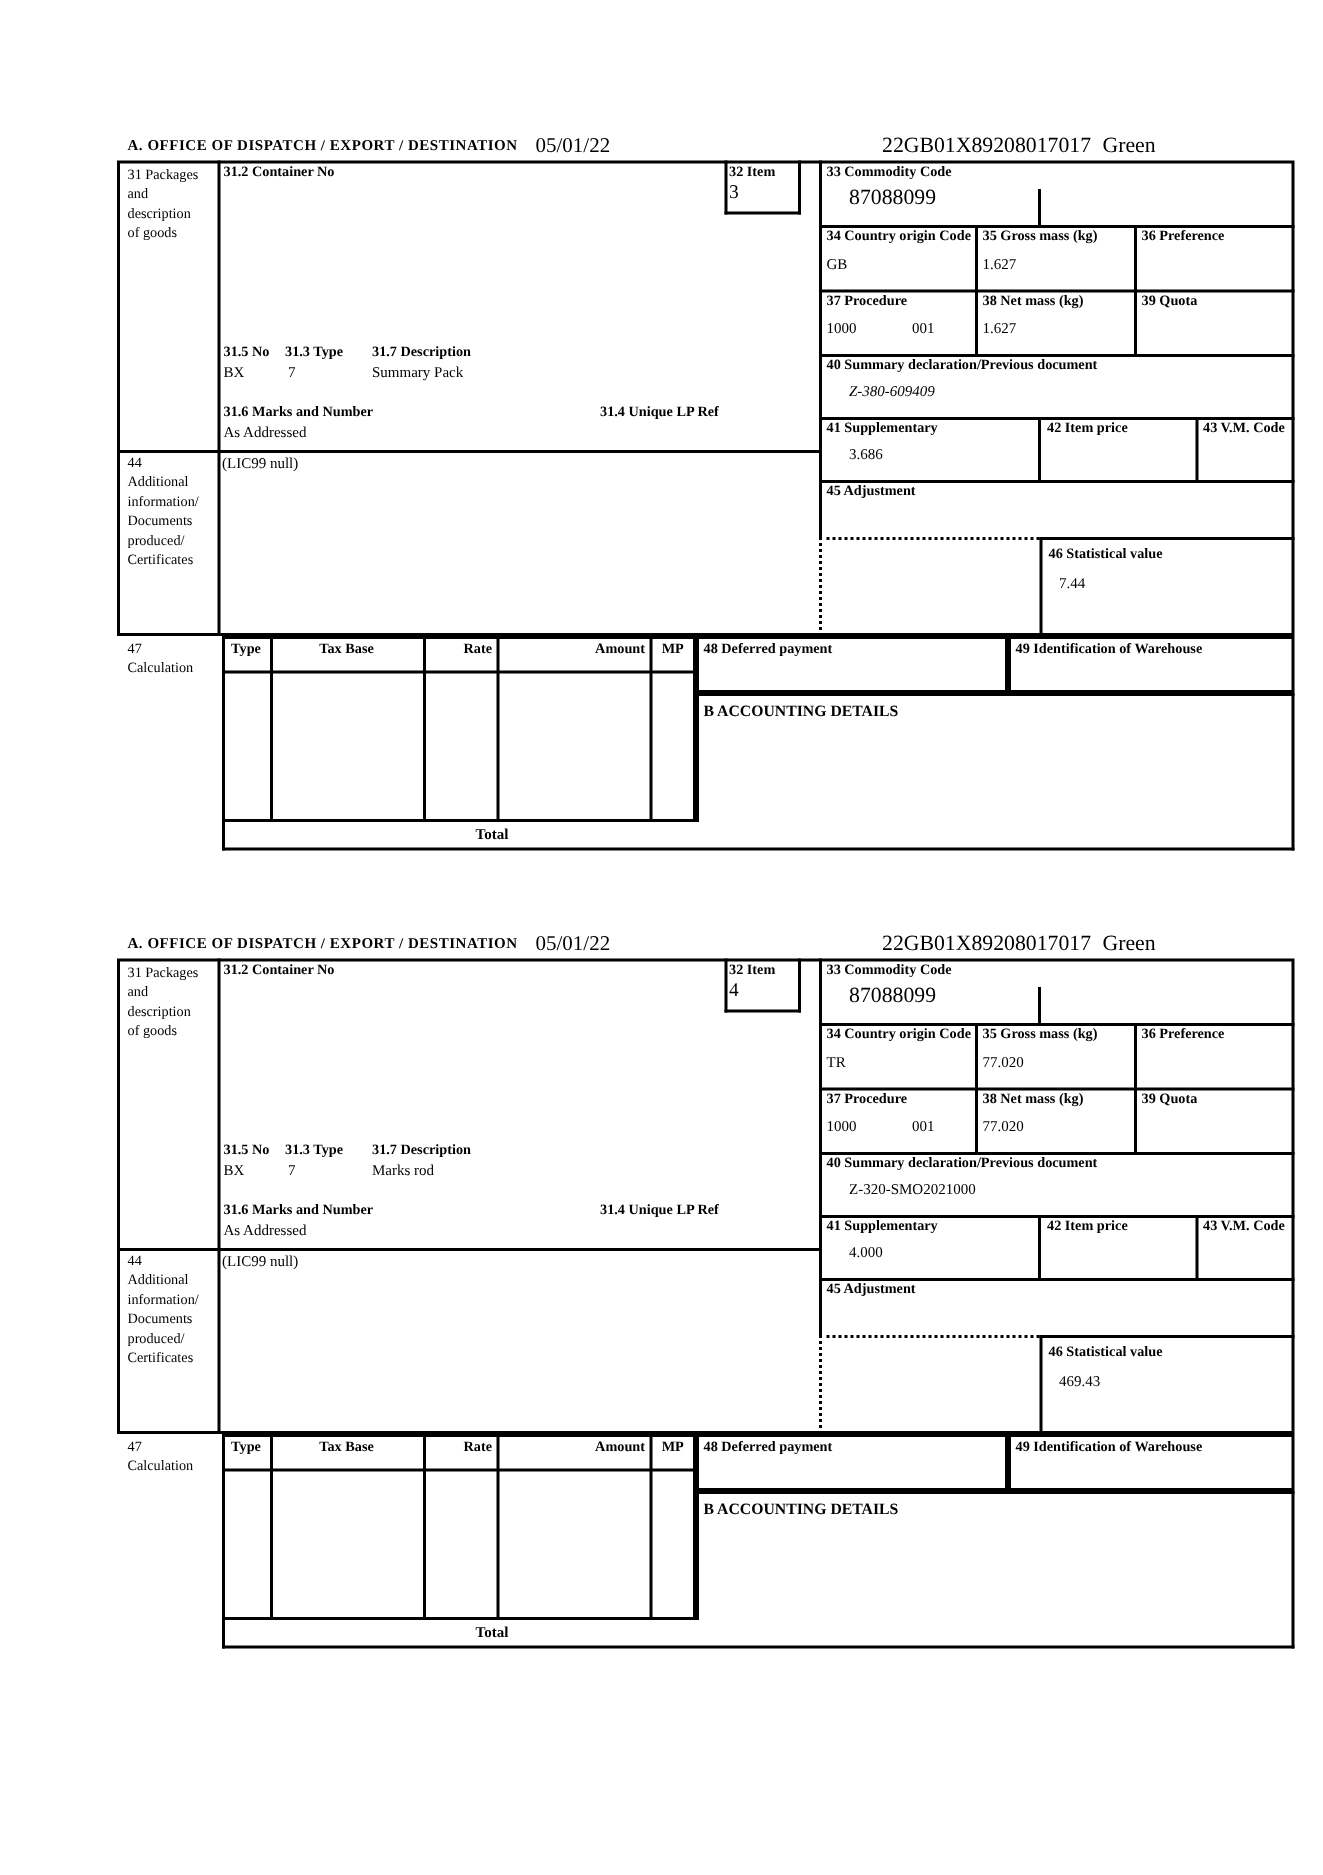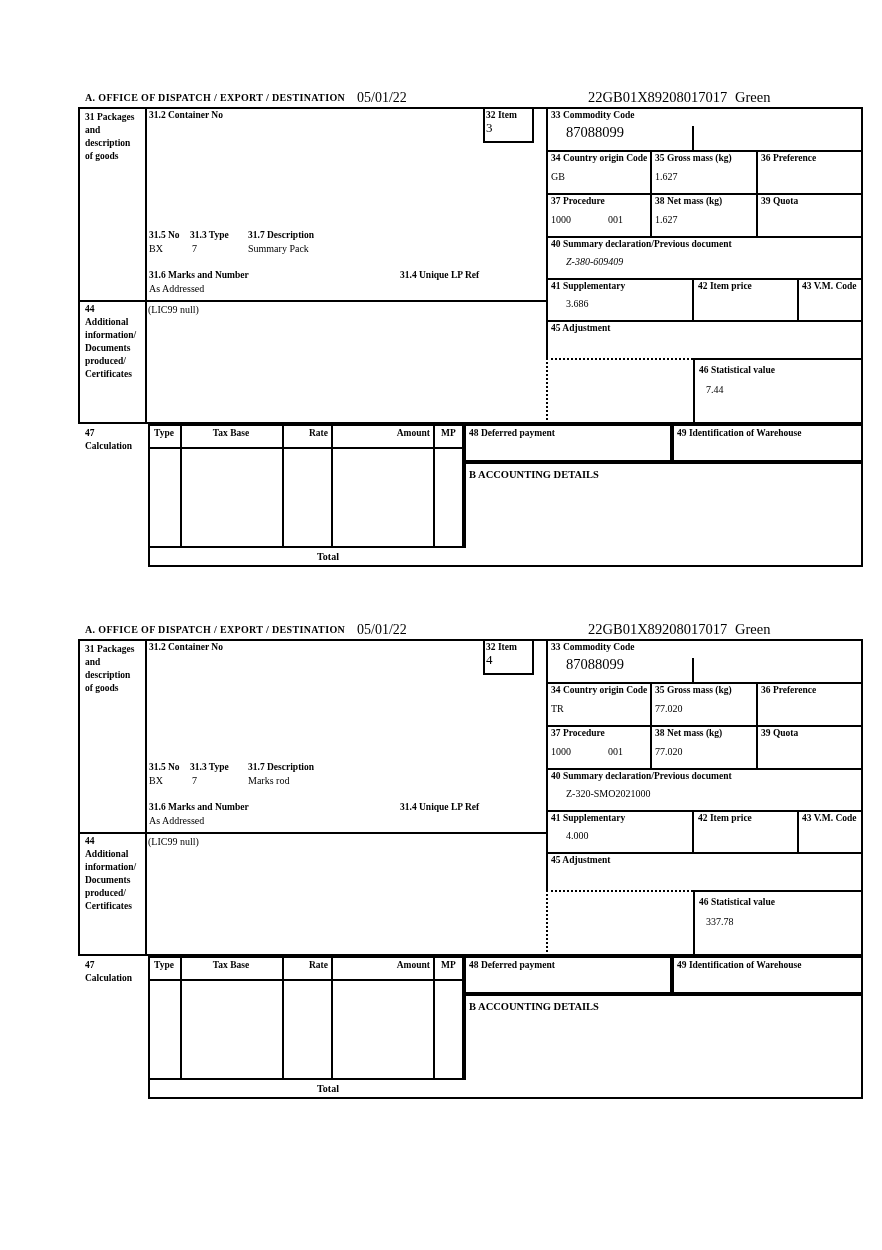--- a/index.html
+++ b/index.html
@@ -8,21 +8,21 @@
     width:882px; height:1250px; position:relative;
     font-family:"Liberation Serif","DejaVu Serif",serif;
     color:#000;
   }
   #page { position:absolute; top:0; left:0; width:882px; height:1250px; background:#fff; overflow:hidden;margin-top:10px; }
   .section { position:absolute; left:78px; width:786px; height:482px; }
   .abs { position:absolute; }
   .lbl { position:absolute; font-weight:bold; font-size:9.5px; line-height:11px; white-space:nowrap; }
   .val { position:absolute; font-size:10px; line-height:15px; white-space:nowrap; }
   .line { position:absolute; }
-  .multiline .ln { display:block; font-weight:bold; font-size:9.5px; line-height:13px; white-space:nowrap; }
+  .multiline .ln { display:block; font-weight:normal; font-size:9.5px; line-height:13px; white-space:nowrap; }
 </style>
 </head>
 <body>
 
 <div id="page">
   <div class="section" style="top: 80px;">
 
     <div class="lbl" style="left:7px; top:2px; font-size:10px; letter-spacing:0.35px;">A.  OFFICE OF DISPATCH / EXPORT / DESTINATION</div>
     <div class="val" style="left:279px; top:0px; font-size:14px;">05/01/22</div>
     <div class="val" style="left:510px; top:0px; font-size:14.5px;">22GB01X89208017017</div>
@@ -198,21 +198,21 @@
     <div class="lbl" style="left:473px; top:149px;">40 Summary declaration/Previous document</div>
     <div class="val" style="left:488px; top:164px;">Z-320-SMO2021000</div>
 
     <div class="lbl" style="left:473px; top:191px;">41 Supplementary</div>
     <div class="val" style="left:488px; top:206px;">4.000</div>
     <div class="lbl" style="left:620px; top:191px;">42 Item price</div>
     <div class="lbl" style="left:724px; top:191px;">43 V.M. Code</div>
 
     <div class="lbl" style="left:473px; top:233px;">45 Adjustment</div>
     <div class="lbl" style="left:621px; top:275px;">46 Statistical value</div>
-    <div class="val" style="left:628px; top:292px;">337.78</div>
+    <div class="val" style="left:628px; top:292px;">469.43</div>
 
     <div class="abs multiline" style="left:7px; top:213px;">
       <span class="ln">44</span>
       <span class="ln">Additional</span>
       <span class="ln">information/</span>
       <span class="ln">Documents</span>
       <span class="ln">produced/</span>
       <span class="ln">Certificates</span>
     </div>
     <div class="val" style="left:70px; top:212px;">(LIC99 null)</div>

